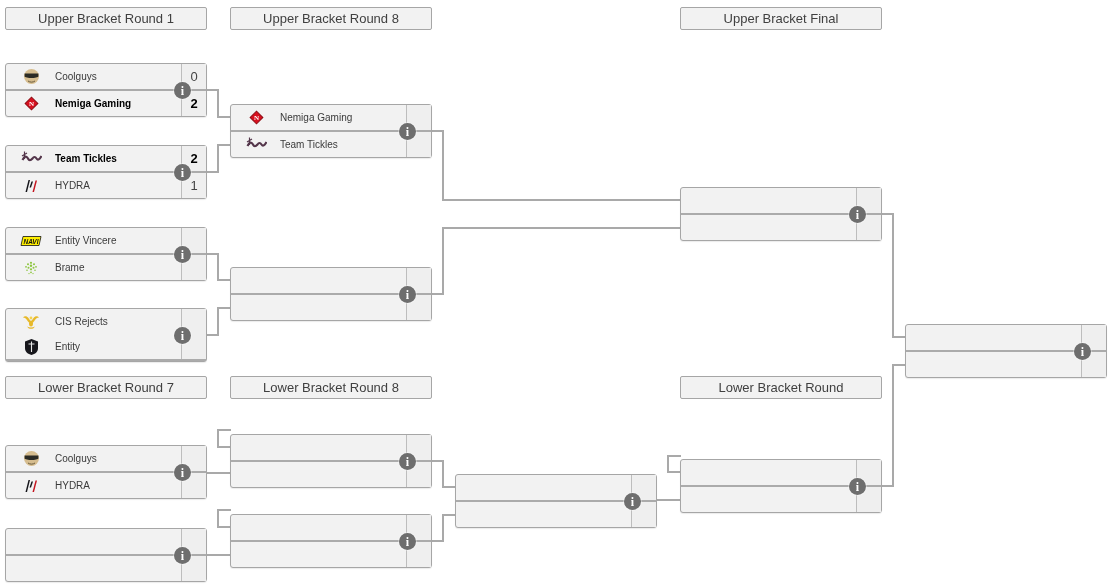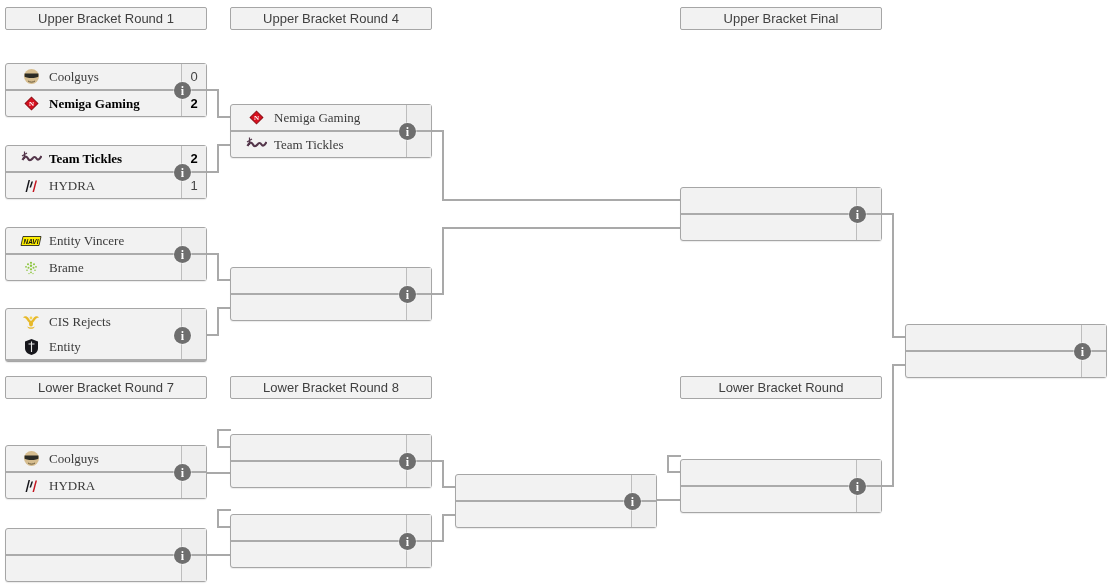--- a/index.html
+++ b/index.html
@@ -12,21 +12,21 @@
     border:1px solid #a6a6a6;border-radius:2px;display:flex;align-items:center;
     justify-content:center;font-size:13px;color:#404040;
   }
   .match{
     position:absolute;width:200px;height:52px;background:#f2f2f2;
     border:1px solid #a6a6a6;border-radius:3px;box-shadow:0 1px 1px rgba(0,0,0,0.08);
   }
   .trow{position:relative;height:25px;display:flex;align-items:center;}
   .trow.top{border-bottom:2px solid #ababab;}
   .ticon{margin-left:13px;width:24px;display:flex;align-items:center;justify-content:center;flex:0 0 24px;}
-  .tname{margin-left:6px;font-size:13px;color:#3a3a3a;white-space:nowrap;font-family:Liberation Serif, serif;}
+  .tname{margin-left:12px;font-size:10px;color:#3a3a3a;white-space:nowrap;}
   .trow.winner .tname{font-weight:bold;color:#000;}
   .tscore{
     position:absolute;right:0;top:0;bottom:0;width:24px;border-left:1px solid #bdbdbd;
     display:flex;align-items:center;justify-content:center;font-size:13px;color:#444;
     background:#efefef;
   }
   .trow.winner .tscore{font-weight:bold;color:#000;}
   .minfo{
     position:absolute;left:168px;top:18px;width:17px;height:17px;border-radius:50%;
     background:#6e6e6e;color:#fff;display:flex;align-items:center;justify-content:center;
@@ -34,21 +34,21 @@
   }
   .minfo .ig{font-family:"Liberation Serif", serif;font-weight:bold;font-size:12px;line-height:1;}
   .cline{position:absolute;background:#a9a9a9;}
 </style>
 </head>
 <body>
 
 <div class="bracket">
 
   <div class="round-header" style="left:5px;top:7px">Upper Bracket Round 1</div>
-  <div class="round-header" style="left:230px;top:7px">Upper Bracket Round 4</div>
+  <div class="round-header" style="left:230px;top:7px">Upper Bracket Round 8</div>
   <div class="round-header" style="left:680px;top:7px">Upper Bracket Final</div>
   <div class="round-header" style="left:5px;top:376px">Lower Bracket Round 7</div>
   <div class="round-header" style="left:230px;top:376px">Lower Bracket Round 8</div>
   <div class="round-header" style="left:680px;top:376px">Lower Bracket Round</div>
 
   <div id="connectors">
       <div class="cline" style="left: 207px; top: 89px; width: 11px; height: 2px; background: rgb(169, 169, 169);"></div>
       <div class="cline" style="left: 217px; top: 89px; width: 2px; height: 29px; background: rgb(169, 169, 169);"></div>
       <div class="cline" style="left: 217px; top: 116px; width: 14px; height: 2px; background: rgb(169, 169, 169);"></div>
       <div class="cline" style="left: 207px; top: 171px; width: 11px; height: 2px; background: rgb(169, 169, 169);"></div>

